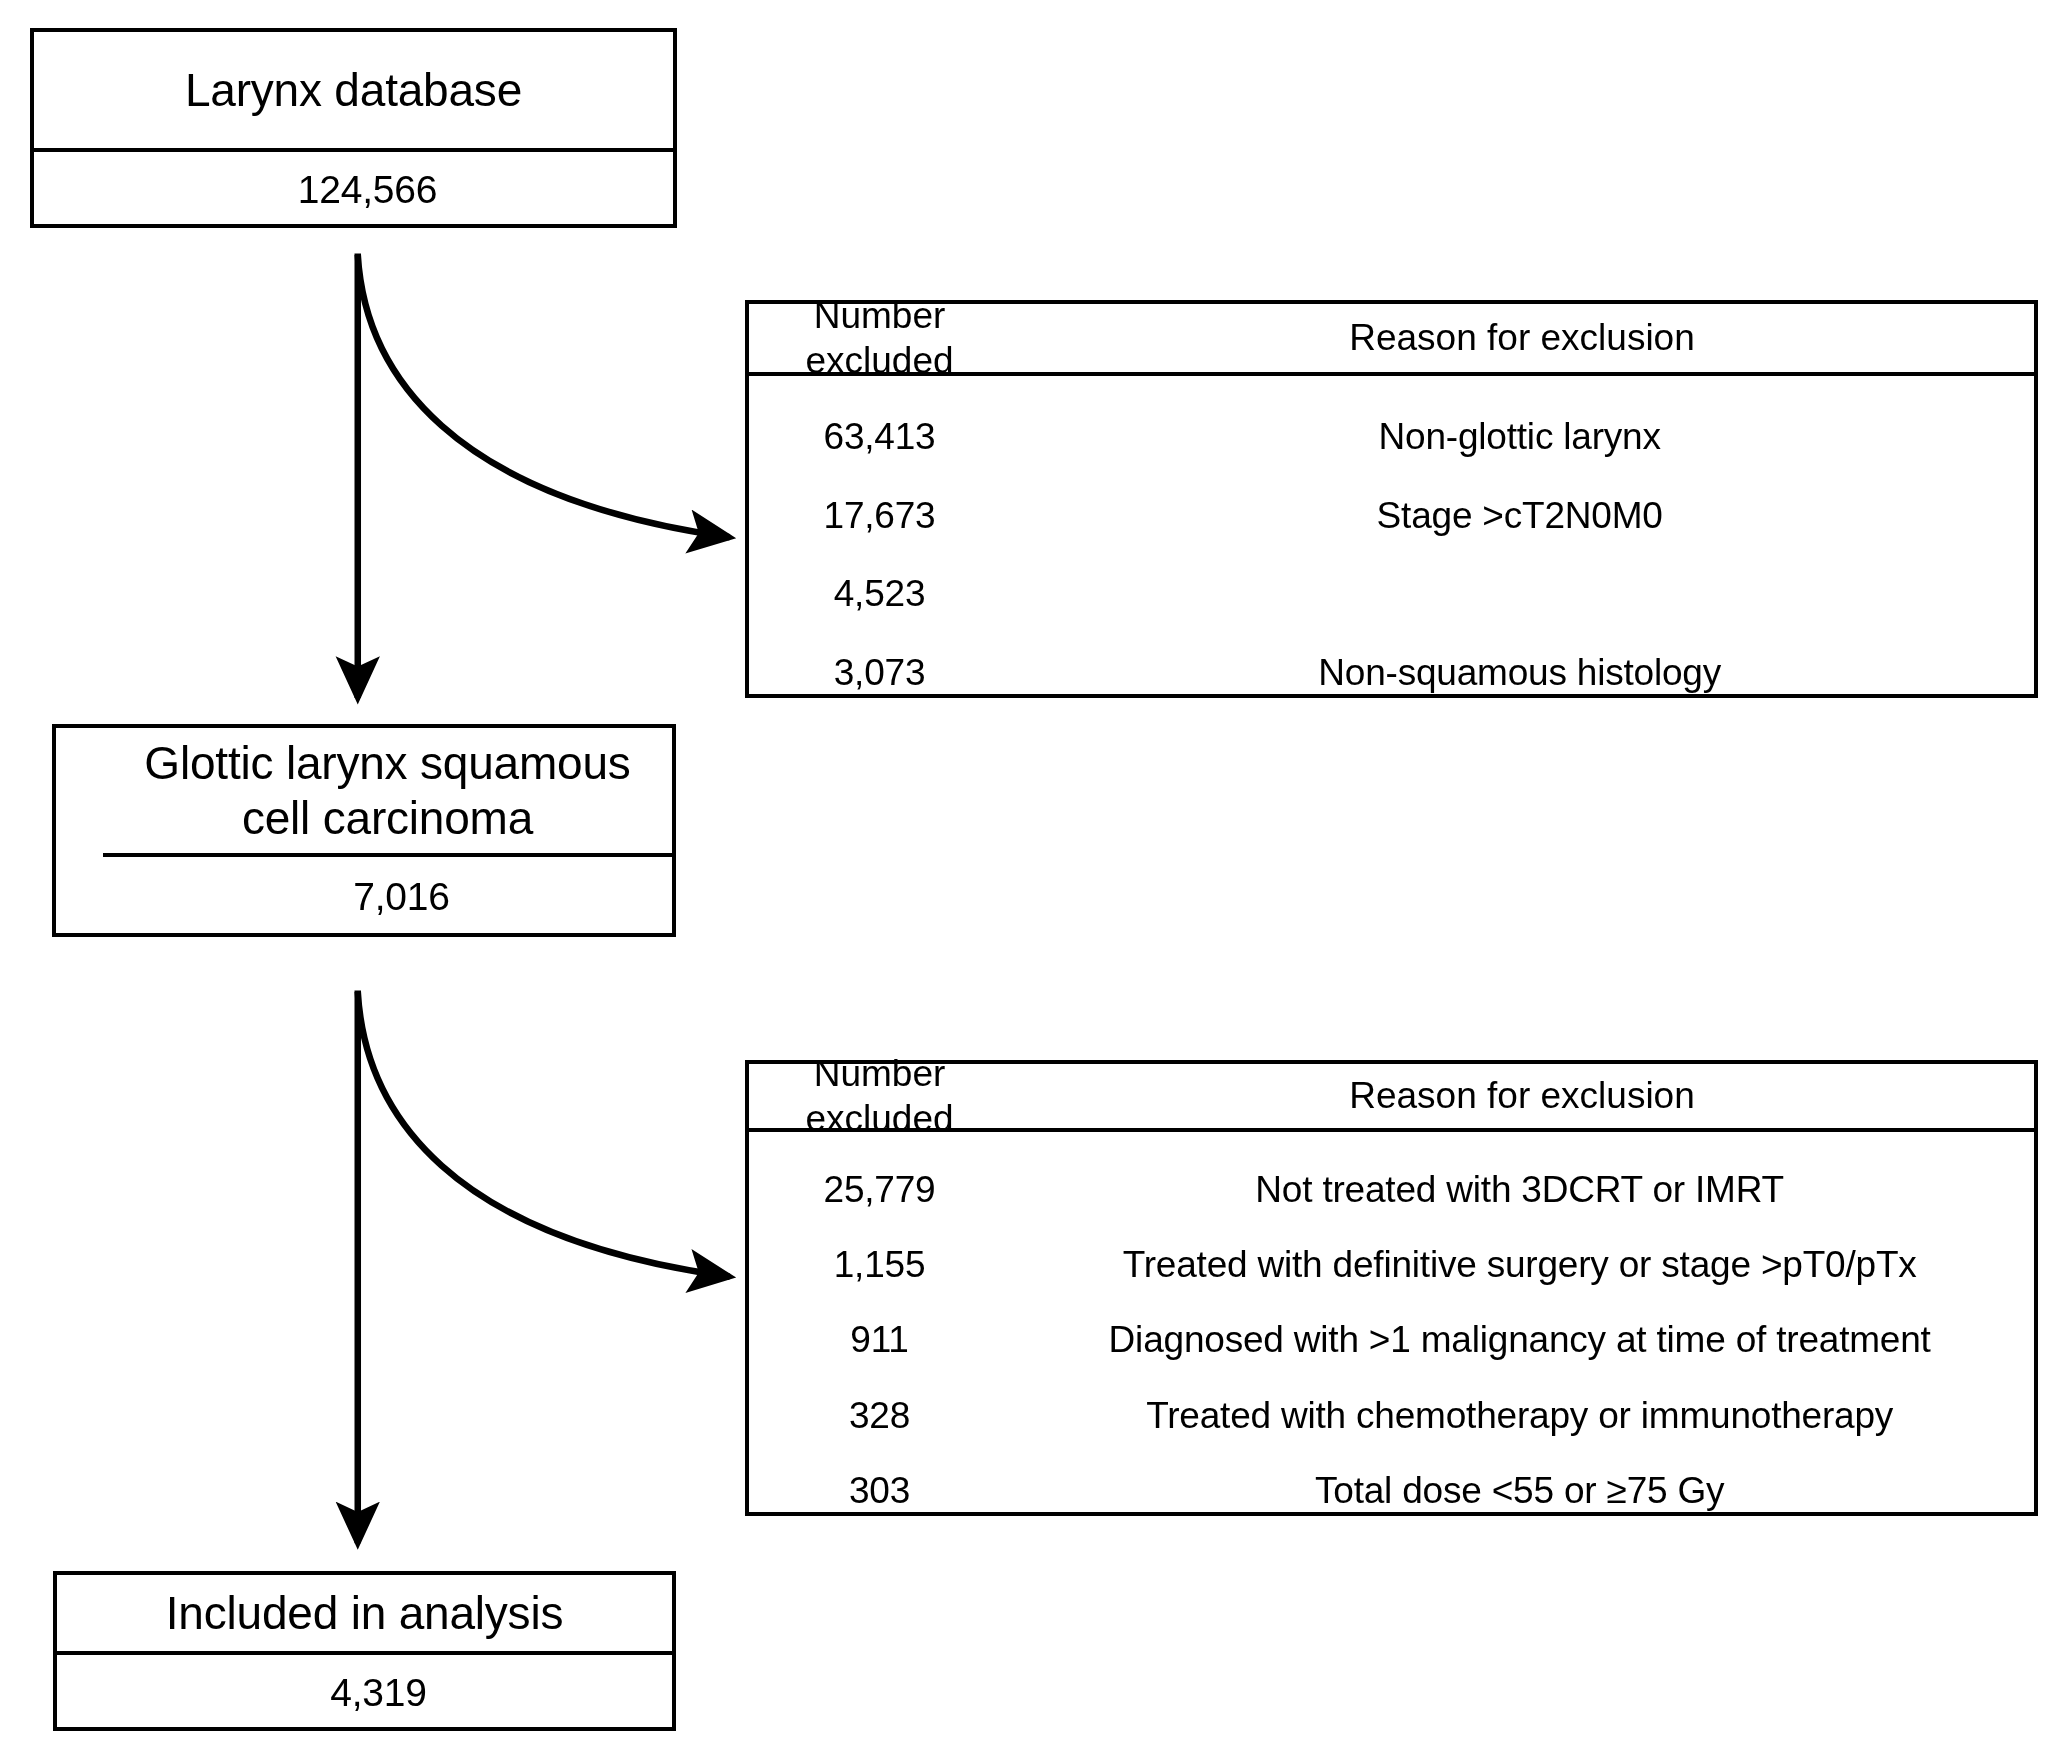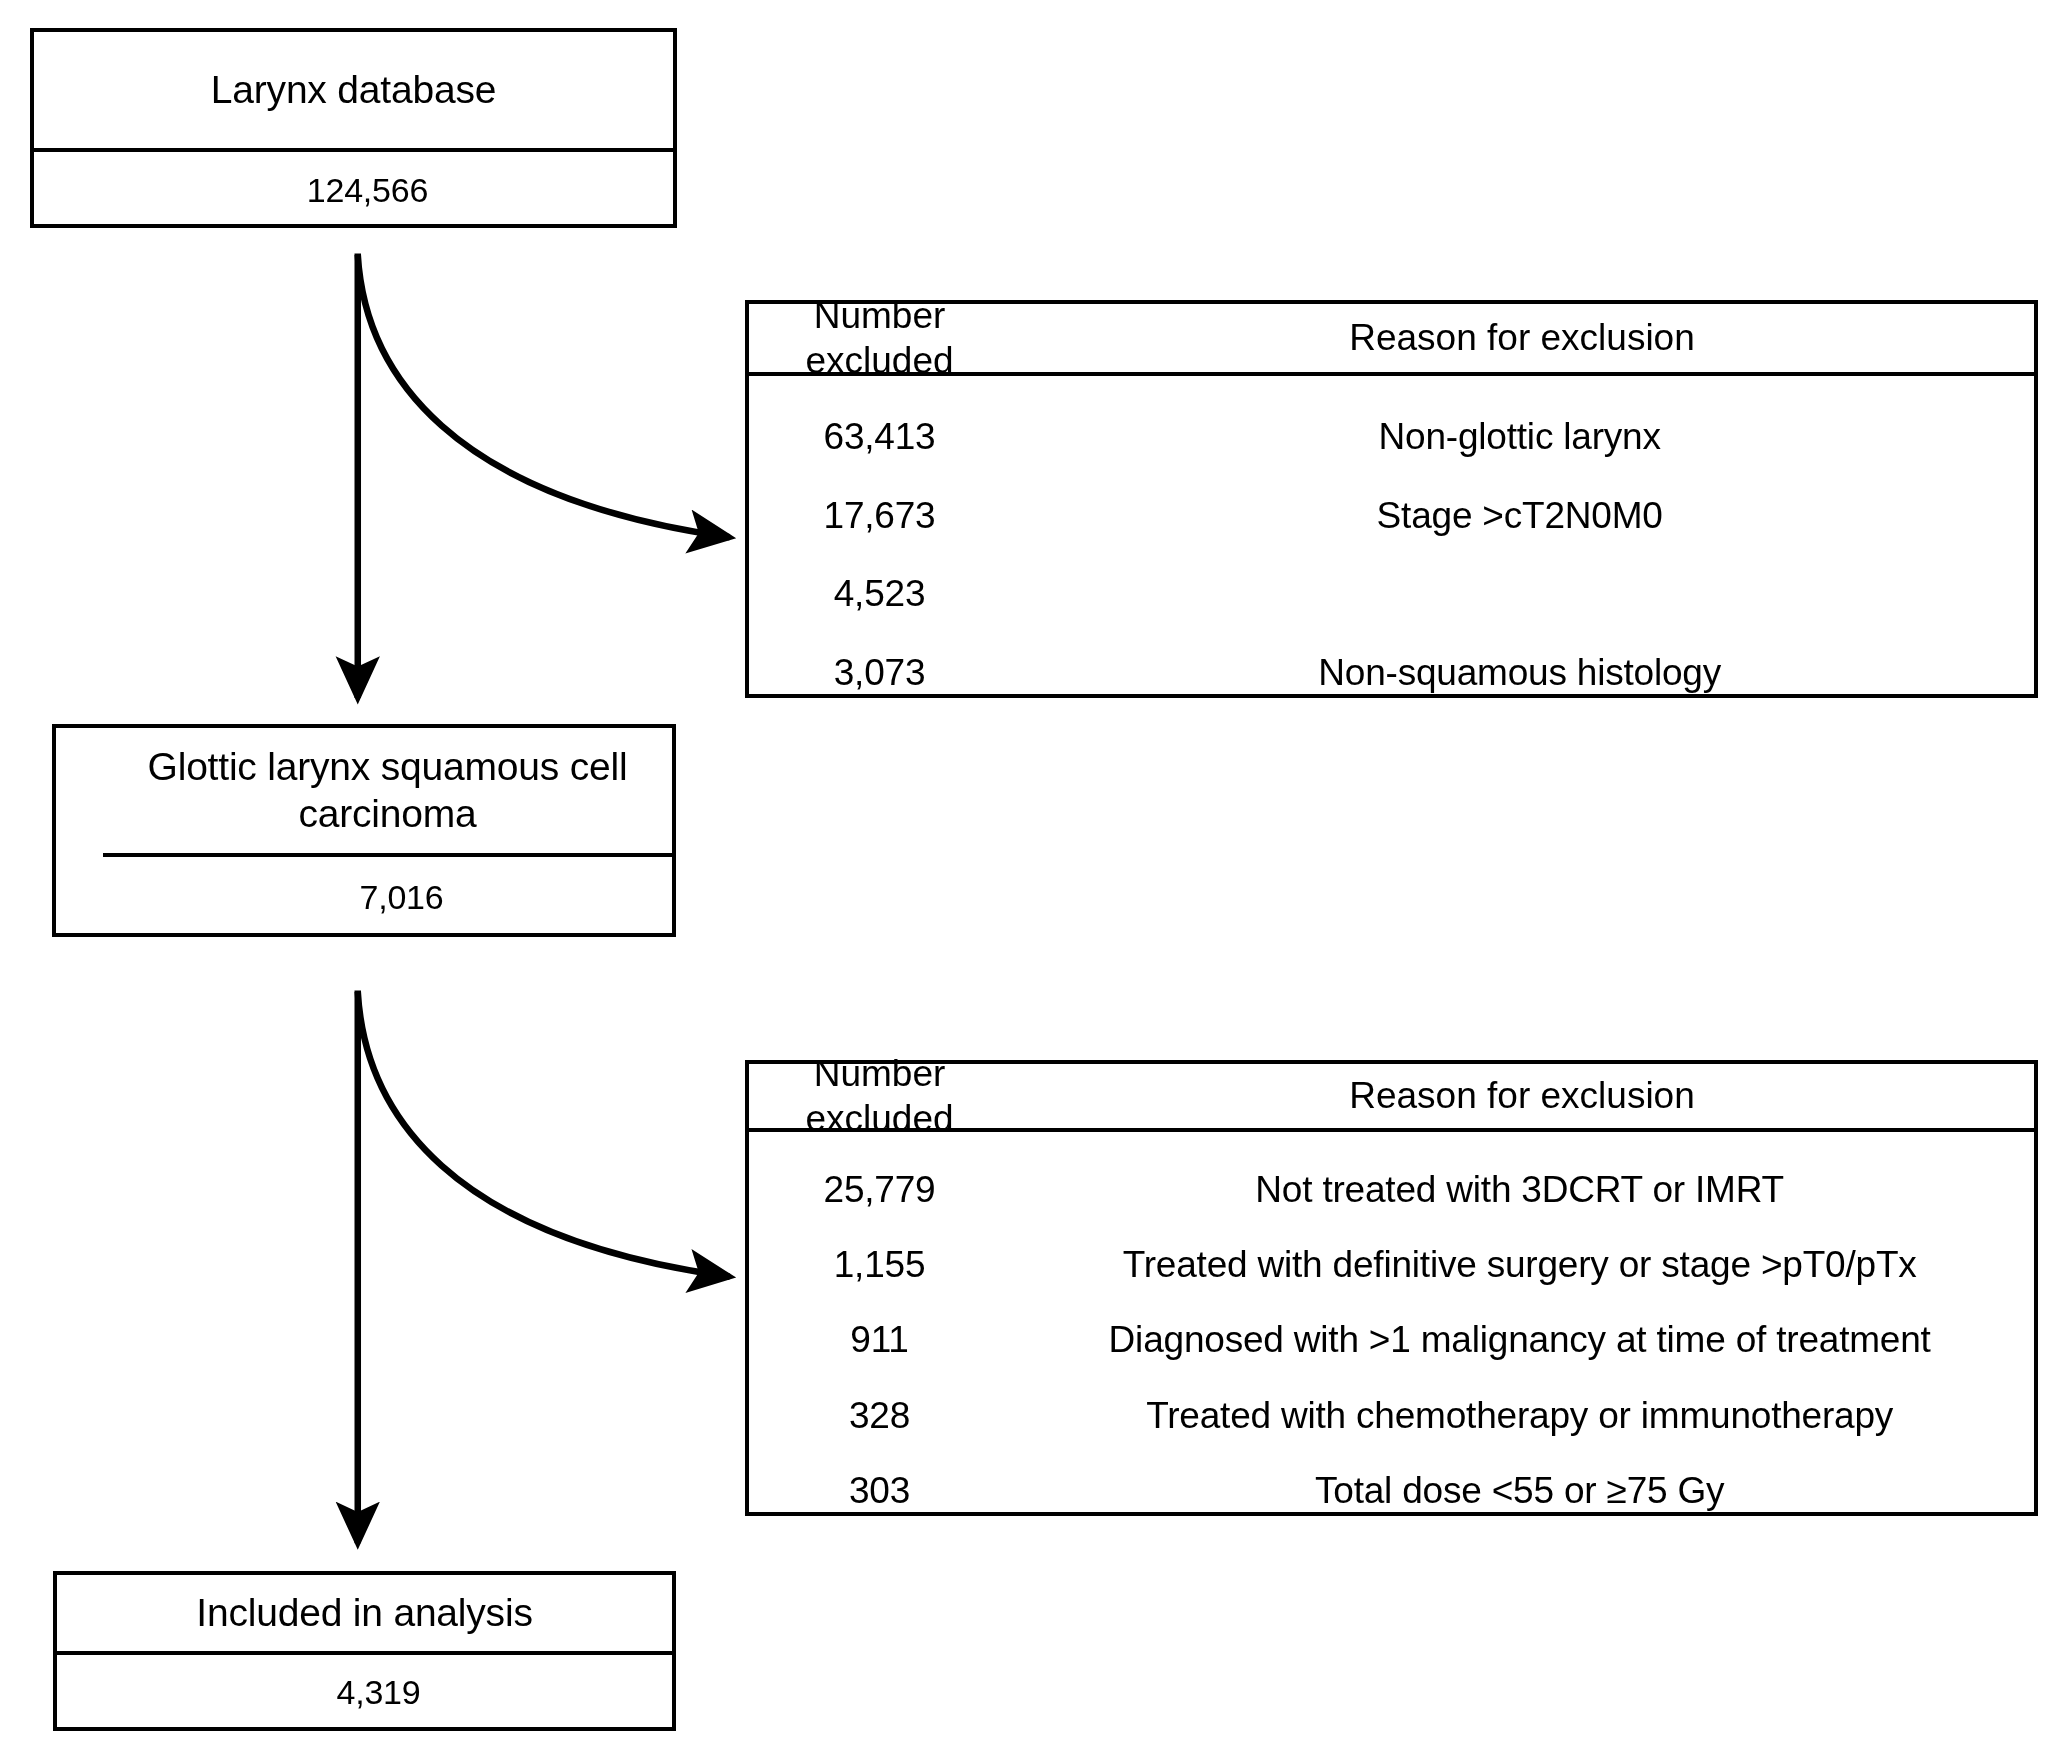--- a/index.html
+++ b/index.html
@@ -37,37 +37,37 @@
     border: 4.1px solid #000;
     background: #fff;
     box-sizing: border-box;
   }
   .stage-label {
     box-sizing: border-box;
     display: flex;
     align-items: center;
     justify-content: center;
     text-align: center;
-    font-size: 39px;
+    font-size: 46px;
     line-height: 1.18;
     letter-spacing: -0.2px;
     padding: 2.4px 10.7px;
   }
   .stage-divider {
     height: 4.1px;
     background: #000;
     width: 100%;
   }
   .stage-count {
     box-sizing: border-box;
     display: flex;
     align-items: center;
     justify-content: center;
     text-align: center;
-    font-size: 34px;
+    font-size: 39px;
     letter-spacing: -0.2px;
     margin-left: 28px;
   }
 
   #box-larynx      { left: 30px;  top: 28.4px;   width: 647px; height: 200px; }
   #box-larynx .stage-label { height: 116px; }
   #box-larynx .stage-count { height: 76px; }
 
   #box-glottic     { left: 52px;  top: 724px; width: 624px; height: 213px; padding-left: 47px; }
   #box-glottic .stage-label { height: 125px; }

